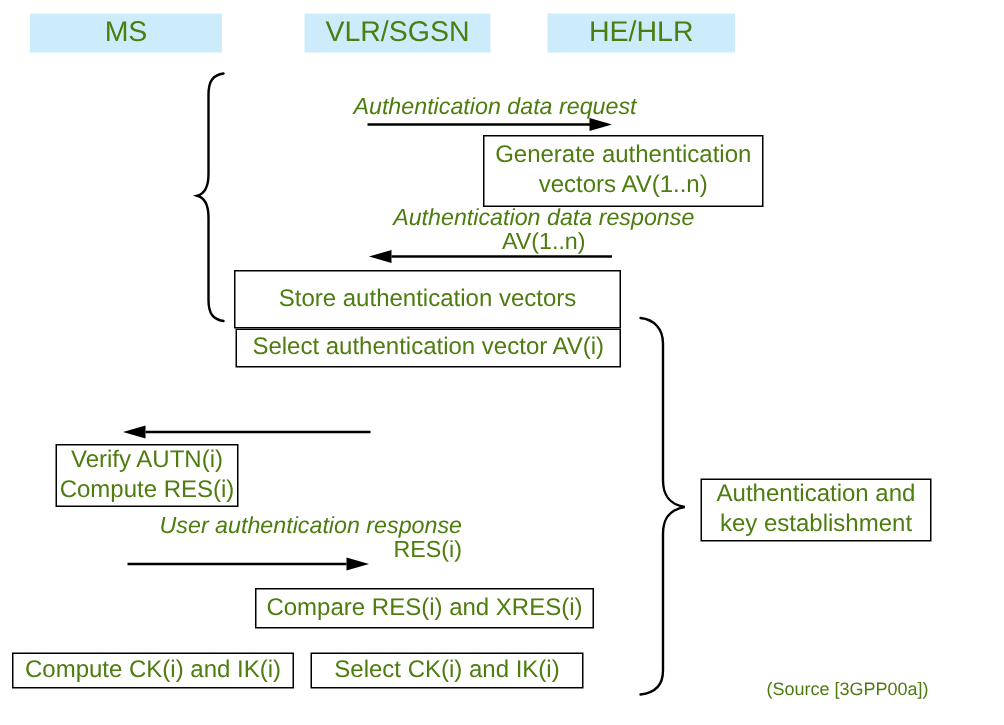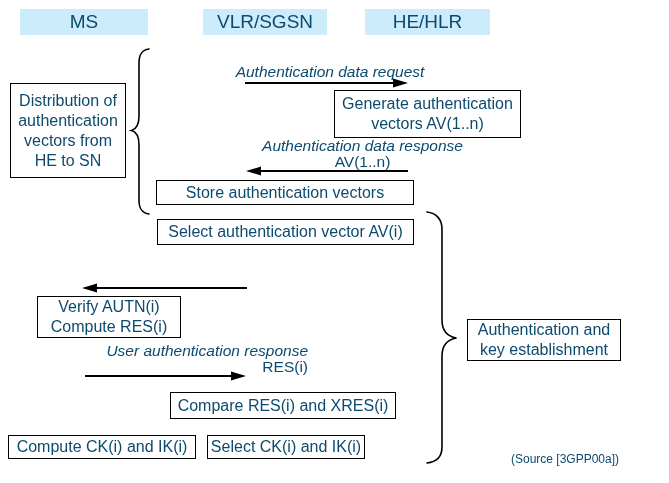--- a/index.html
+++ b/index.html
@@ -2,21 +2,21 @@
 <html><head>
 <meta charset="utf-8">
 <style>
   html, body { margin: 0; padding: 0; background: #ffffff; }
   .canvas {
     position: relative;
     width: 669px;
     height: 483px;
     background: #ffffff;
     font-family: "Liberation Sans", sans-serif;
-    color: #0c4a6e;
+    color: #4d7c0f;
     overflow: hidden;
   }
   .overlay {
     position: absolute;
     left: 0; top: 0;
     width: 669px; height: 483px;
     pointer-events: none;
   }
   .actor {
     position: absolute;
@@ -37,27 +37,27 @@
     border: 1.5px solid #000000;
     background: #ffffff;
     display: flex;
     align-items: center;
     justify-content: center;
     text-align: center;
     font-size: 16px;
     line-height: 20px;
   }
   .box-distribution { left: 10px;  top: 83px;  width: 116px; height: 95px; }
-  .box-generate     { left: 334px; top: 90px;  width: 187px; height: 48px; }
-  .box-store        { left: 156px; top: 180px; width: 258px; height: 25px; }
+  .box-generate     { left: 322px; top: 90px;  width: 187px; height: 48px; }
+  .box-store        { left: 156px; top: 180px; width: 258px; height: 39px; }
   .box-select-av    { left: 157px; top: 219px; width: 257px; height: 26px; }
-  .box-verify       { left: 37px;  top: 296px; width: 144px; height: 42px; }
+  .box-verify       { left: 37px;  top: 296px; width: 122px; height: 42px; }
   .box-compare      { left: 170px; top: 392px; width: 226px; height: 27px; }
   .box-compute-keys { left: 8px;   top: 435px; width: 188px; height: 24px; }
-  .box-select-keys  { left: 207px; top: 435px; width: 158px; height: 24px; }
+  .box-select-keys  { left: 207px; top: 435px; width: 182px; height: 24px; }
   .box-auth-est     { left: 467px; top: 319px; width: 154px; height: 42px; }
 
   .msg {
     position: absolute;
     text-align: center;
     font-size: 15.5px;
     line-height: 16px;
     white-space: nowrap;
   }
   .msg .lbl { font-style: italic; display: block; }
@@ -110,23 +110,20 @@
   <div class="actor actor-ms" style="background: rgb(205, 236, 251);">
     <span>MS</span>
   </div>
   <div class="actor actor-vlr" style="background: rgb(205, 236, 251);">
     <span>VLR/SGSN</span>
   </div>
   <div class="actor actor-he" style="background: rgb(205, 236, 251);">
     <span>HE/HLR</span>
   </div>
 
-  <div class="pbox box-distribution">
-    <span>Distribution of authentication vectors from HE to SN</span>
-  </div>
   <div class="pbox box-generate">
     <span>Generate authentication vectors AV(1..n)</span>
   </div>
   <div class="pbox box-store">
     <span>Store authentication vectors</span>
   </div>
   <div class="pbox box-select-av">
     <span>Select authentication vector AV(i)</span>
   </div>
   <div class="pbox box-verify">

